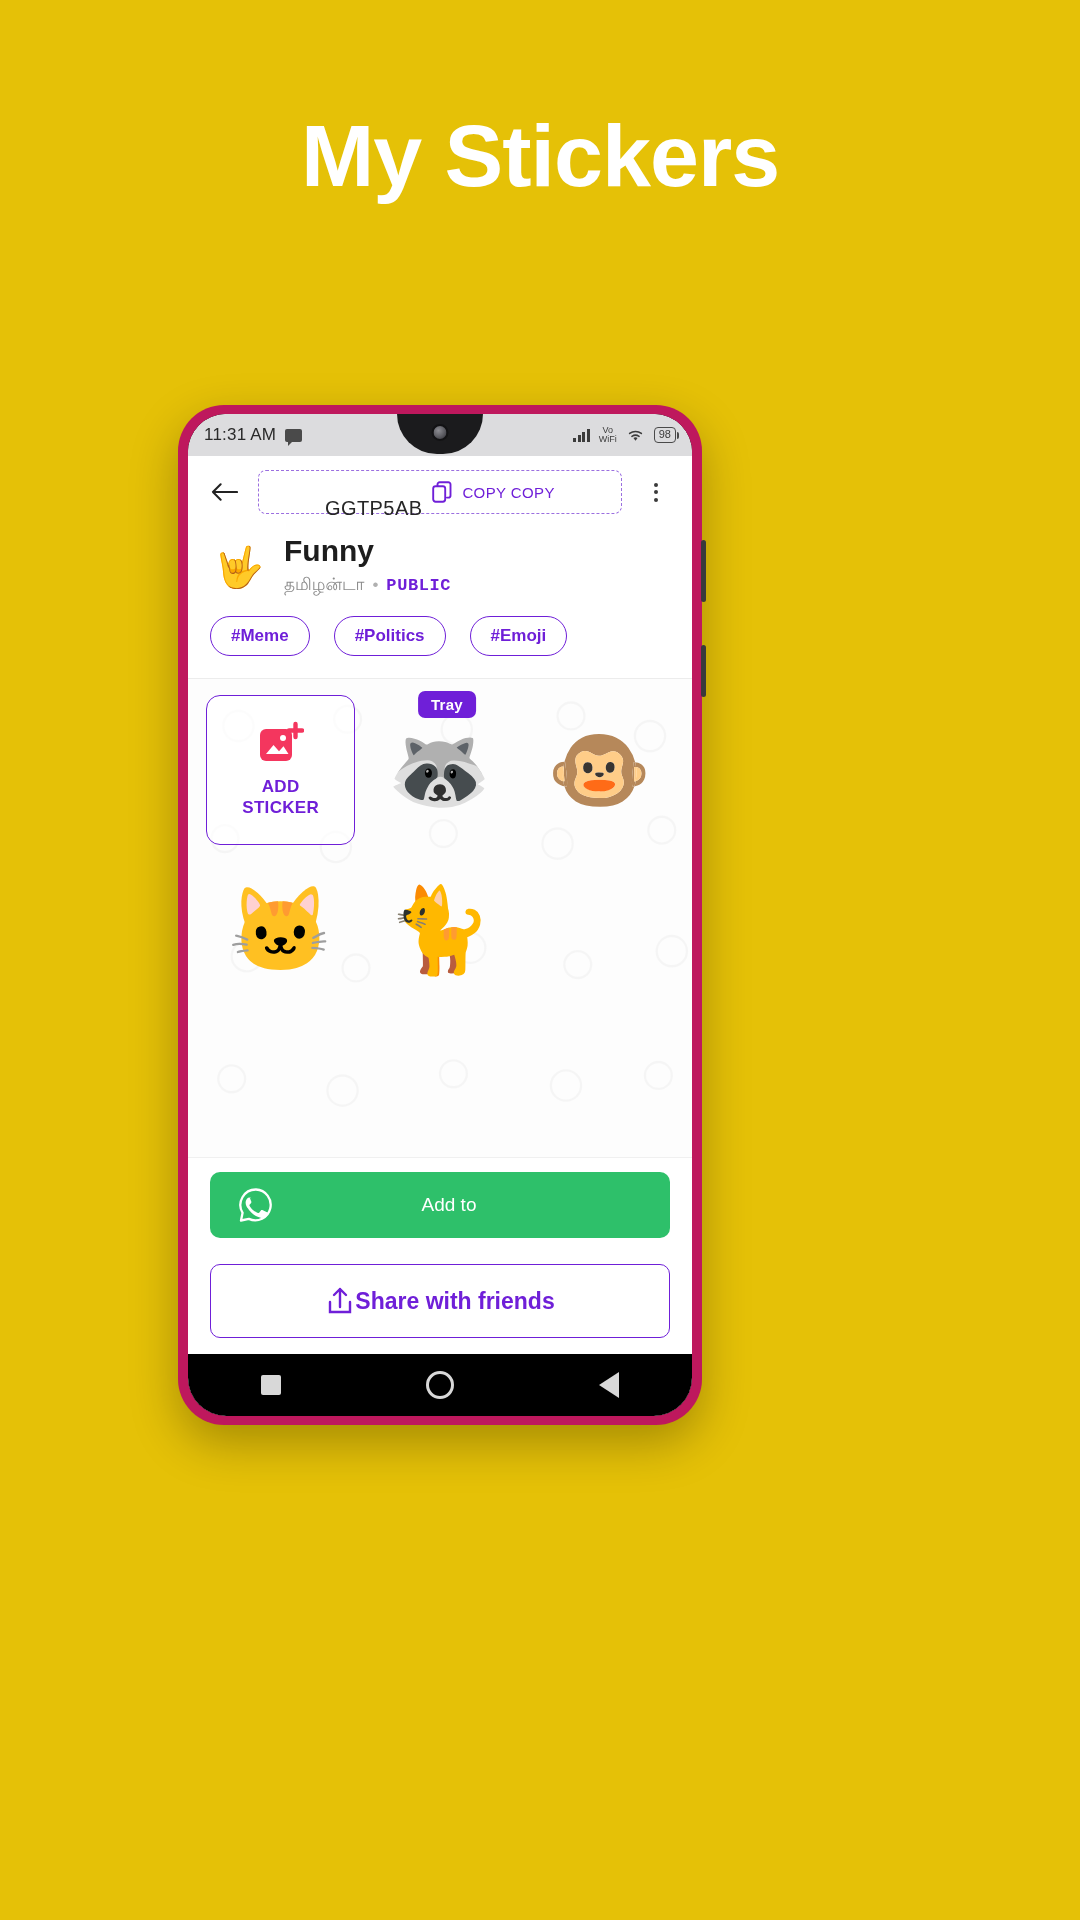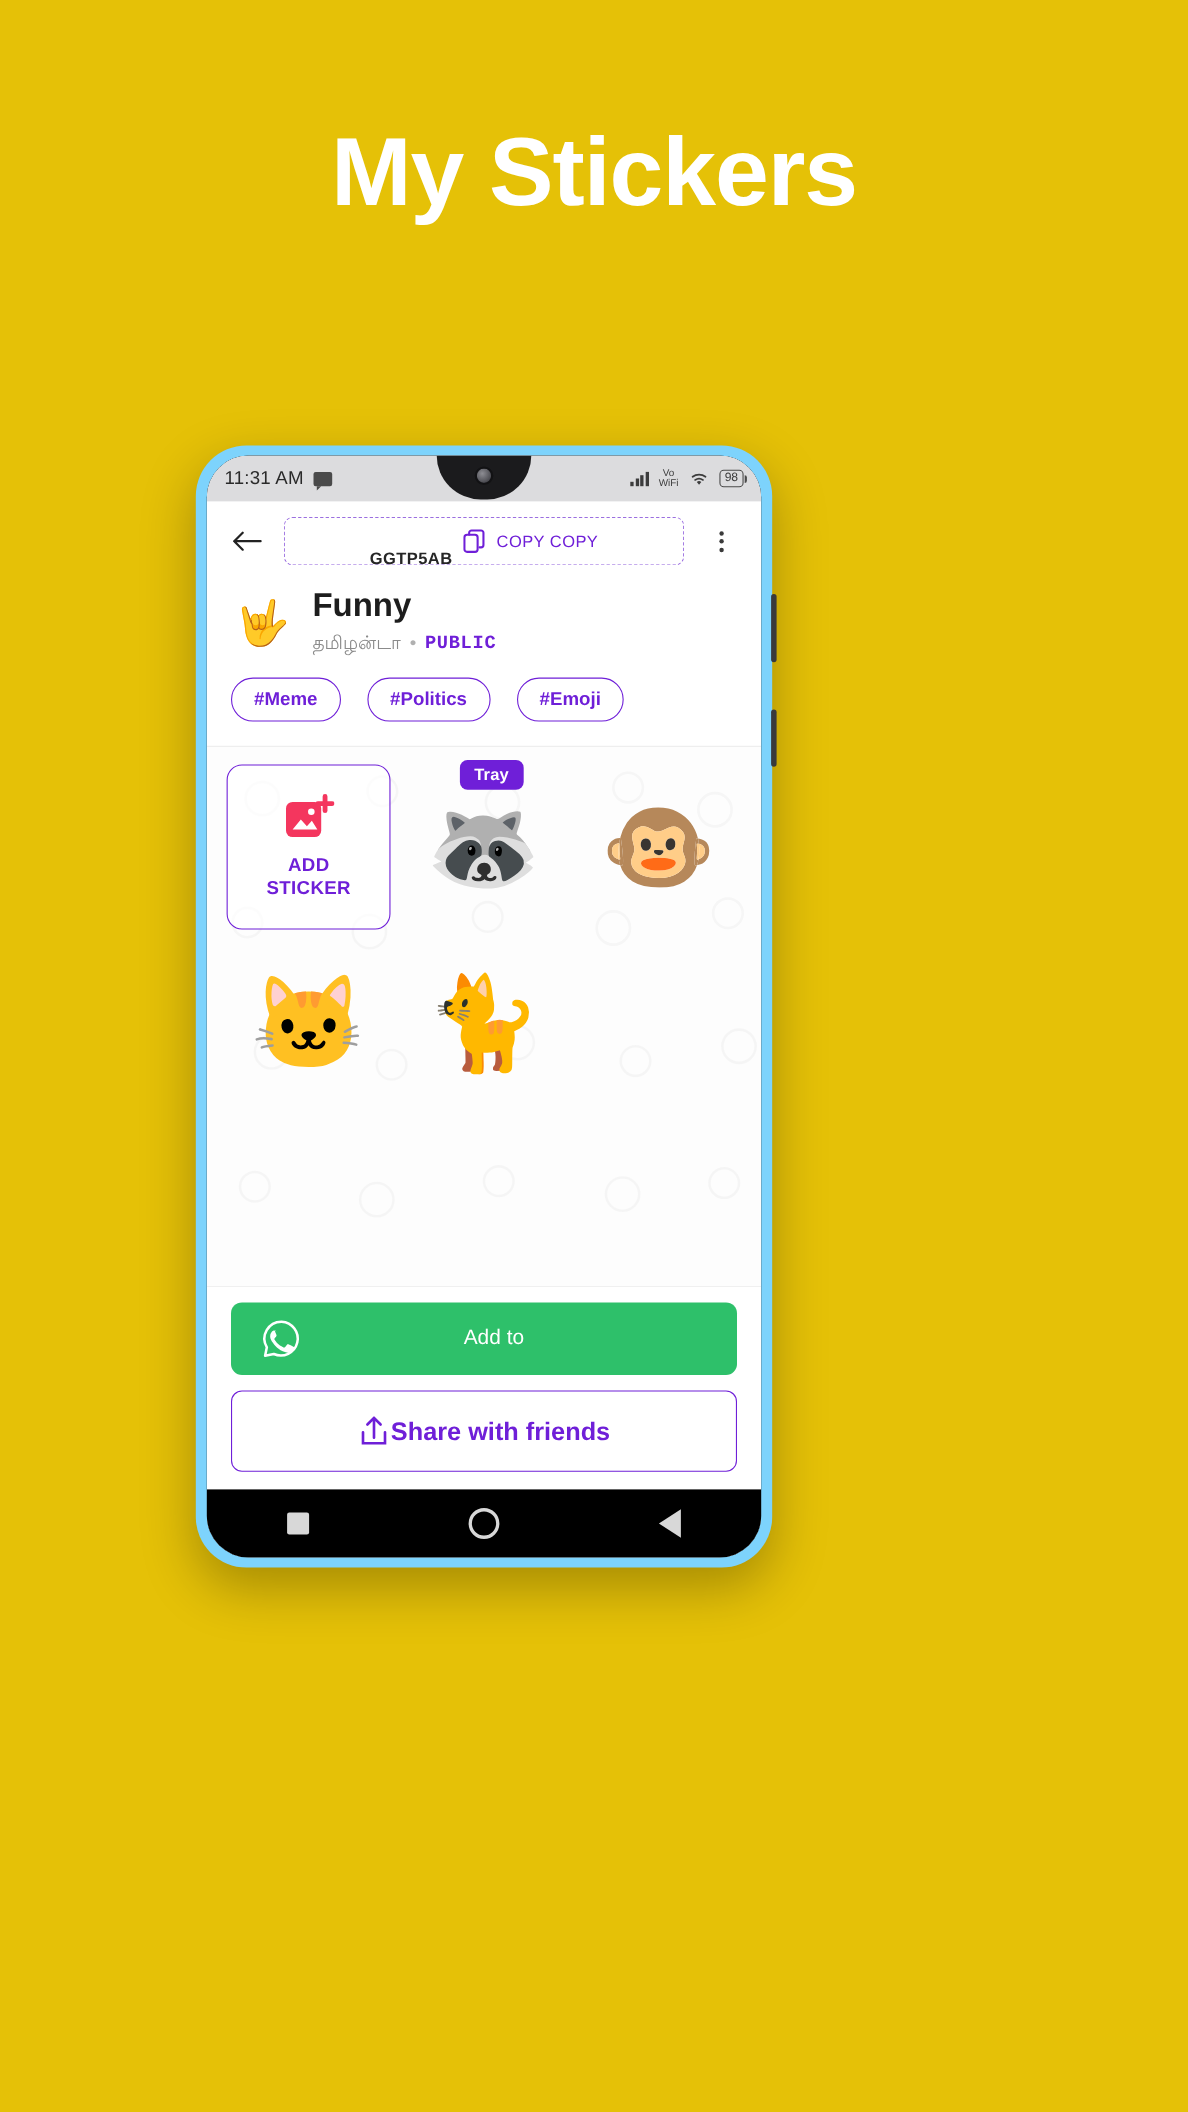--- a/index.html
+++ b/index.html
@@ -20,21 +20,21 @@
     color: #ffffff;
     letter-spacing: -1px;
     line-height: 1.0;
   }
 
   
   .device {
     position: absolute;
     left: 178px; top: 405px;
     width: 524px; height: 1020px;
-    background: #7dd3fc;
+    background: #be185d;
     border-radius: 46px;
     box-shadow: 0 18px 48px rgba(0,0,0,.28);
     padding: 9px 10px 9px 10px;
   }
   .device-inner {
     position: relative;
     width: 100%; height: 100%;
     background: #000;
     border-radius: 38px;
     overflow: hidden;
@@ -109,21 +109,21 @@
     padding: 0 16px; position: relative;
     flex: 0 0 auto;
   }
   .icon-btn { width:40px;height:40px;display:flex;align-items:center;justify-content:center;cursor:pointer; }
   .code-chip {
     flex:1; margin: 0 4px;
     border:1.6px dashed #9b6fe0; border-radius:8px;
     height:44px; display:flex;align-items:center;justify-content:center;gap:10px;
     cursor:pointer;
   }
-  .code-text { font-size:15px; font-weight:bold; color:#262626; letter-spacing:.4px;margin-top:32px; }
+  .code-text { font-size:20px; font-weight:normal; color:#262626; letter-spacing:.4px;margin-top:32px; }
   .copy-label { font-size:15px; color:#6f1fd8; letter-spacing:.4px; }
   .kebab { display:flex;flex-direction:column;gap:3.5px;align-items:center; }
   .kebab span { width:4px;height:4px;border-radius:50%;background:#3a3a3a;display:block; }
 
   
   .pack-head { background:#fff; padding: 6px 22px 0; display:flex; gap:16px; align-items:flex-start; flex:0 0 auto; }
   .pack-thumb {
     width:58px;height:58px;flex:0 0 auto;margin-top:4px;
     display:flex;align-items:center;justify-content:center;font-size:40px;line-height:1;
   }
@@ -171,21 +171,21 @@
   .btn-whatsapp {
     background:#2ec06a; border-radius:10px; height:66px;
     display:flex; align-items:center; padding: 0 26px; gap:18px; cursor:pointer;
     position:relative;
   }
   .wa-ico { width:40px;height:40px;flex:0 0 auto; }
   .wa-text { flex:1; text-align:center; color:#fff; line-height:1.22; margin-right:40px; }
   .wa-t1 { font-size:19px; }
   .wa-t2 { font-size:23px; font-weight:bold; }
   .btn-share {
-    margin-top:14px; border:1.8px solid #6f1fd8; border-radius:10px; height:74px;
+    margin-top:26px; border:1.8px solid #6f1fd8; border-radius:10px; height:74px;
     display:flex;align-items:center;justify-content:center;cursor:pointer;background:#fff;
   }
   .share-label { font-size:23px; font-weight:bold; color:#6f1fd8; }
 
   
   .navbar {
     height:62px; background:#000;
     display:flex; align-items:center; justify-content:space-around;
     flex:0 0 auto;
   }

